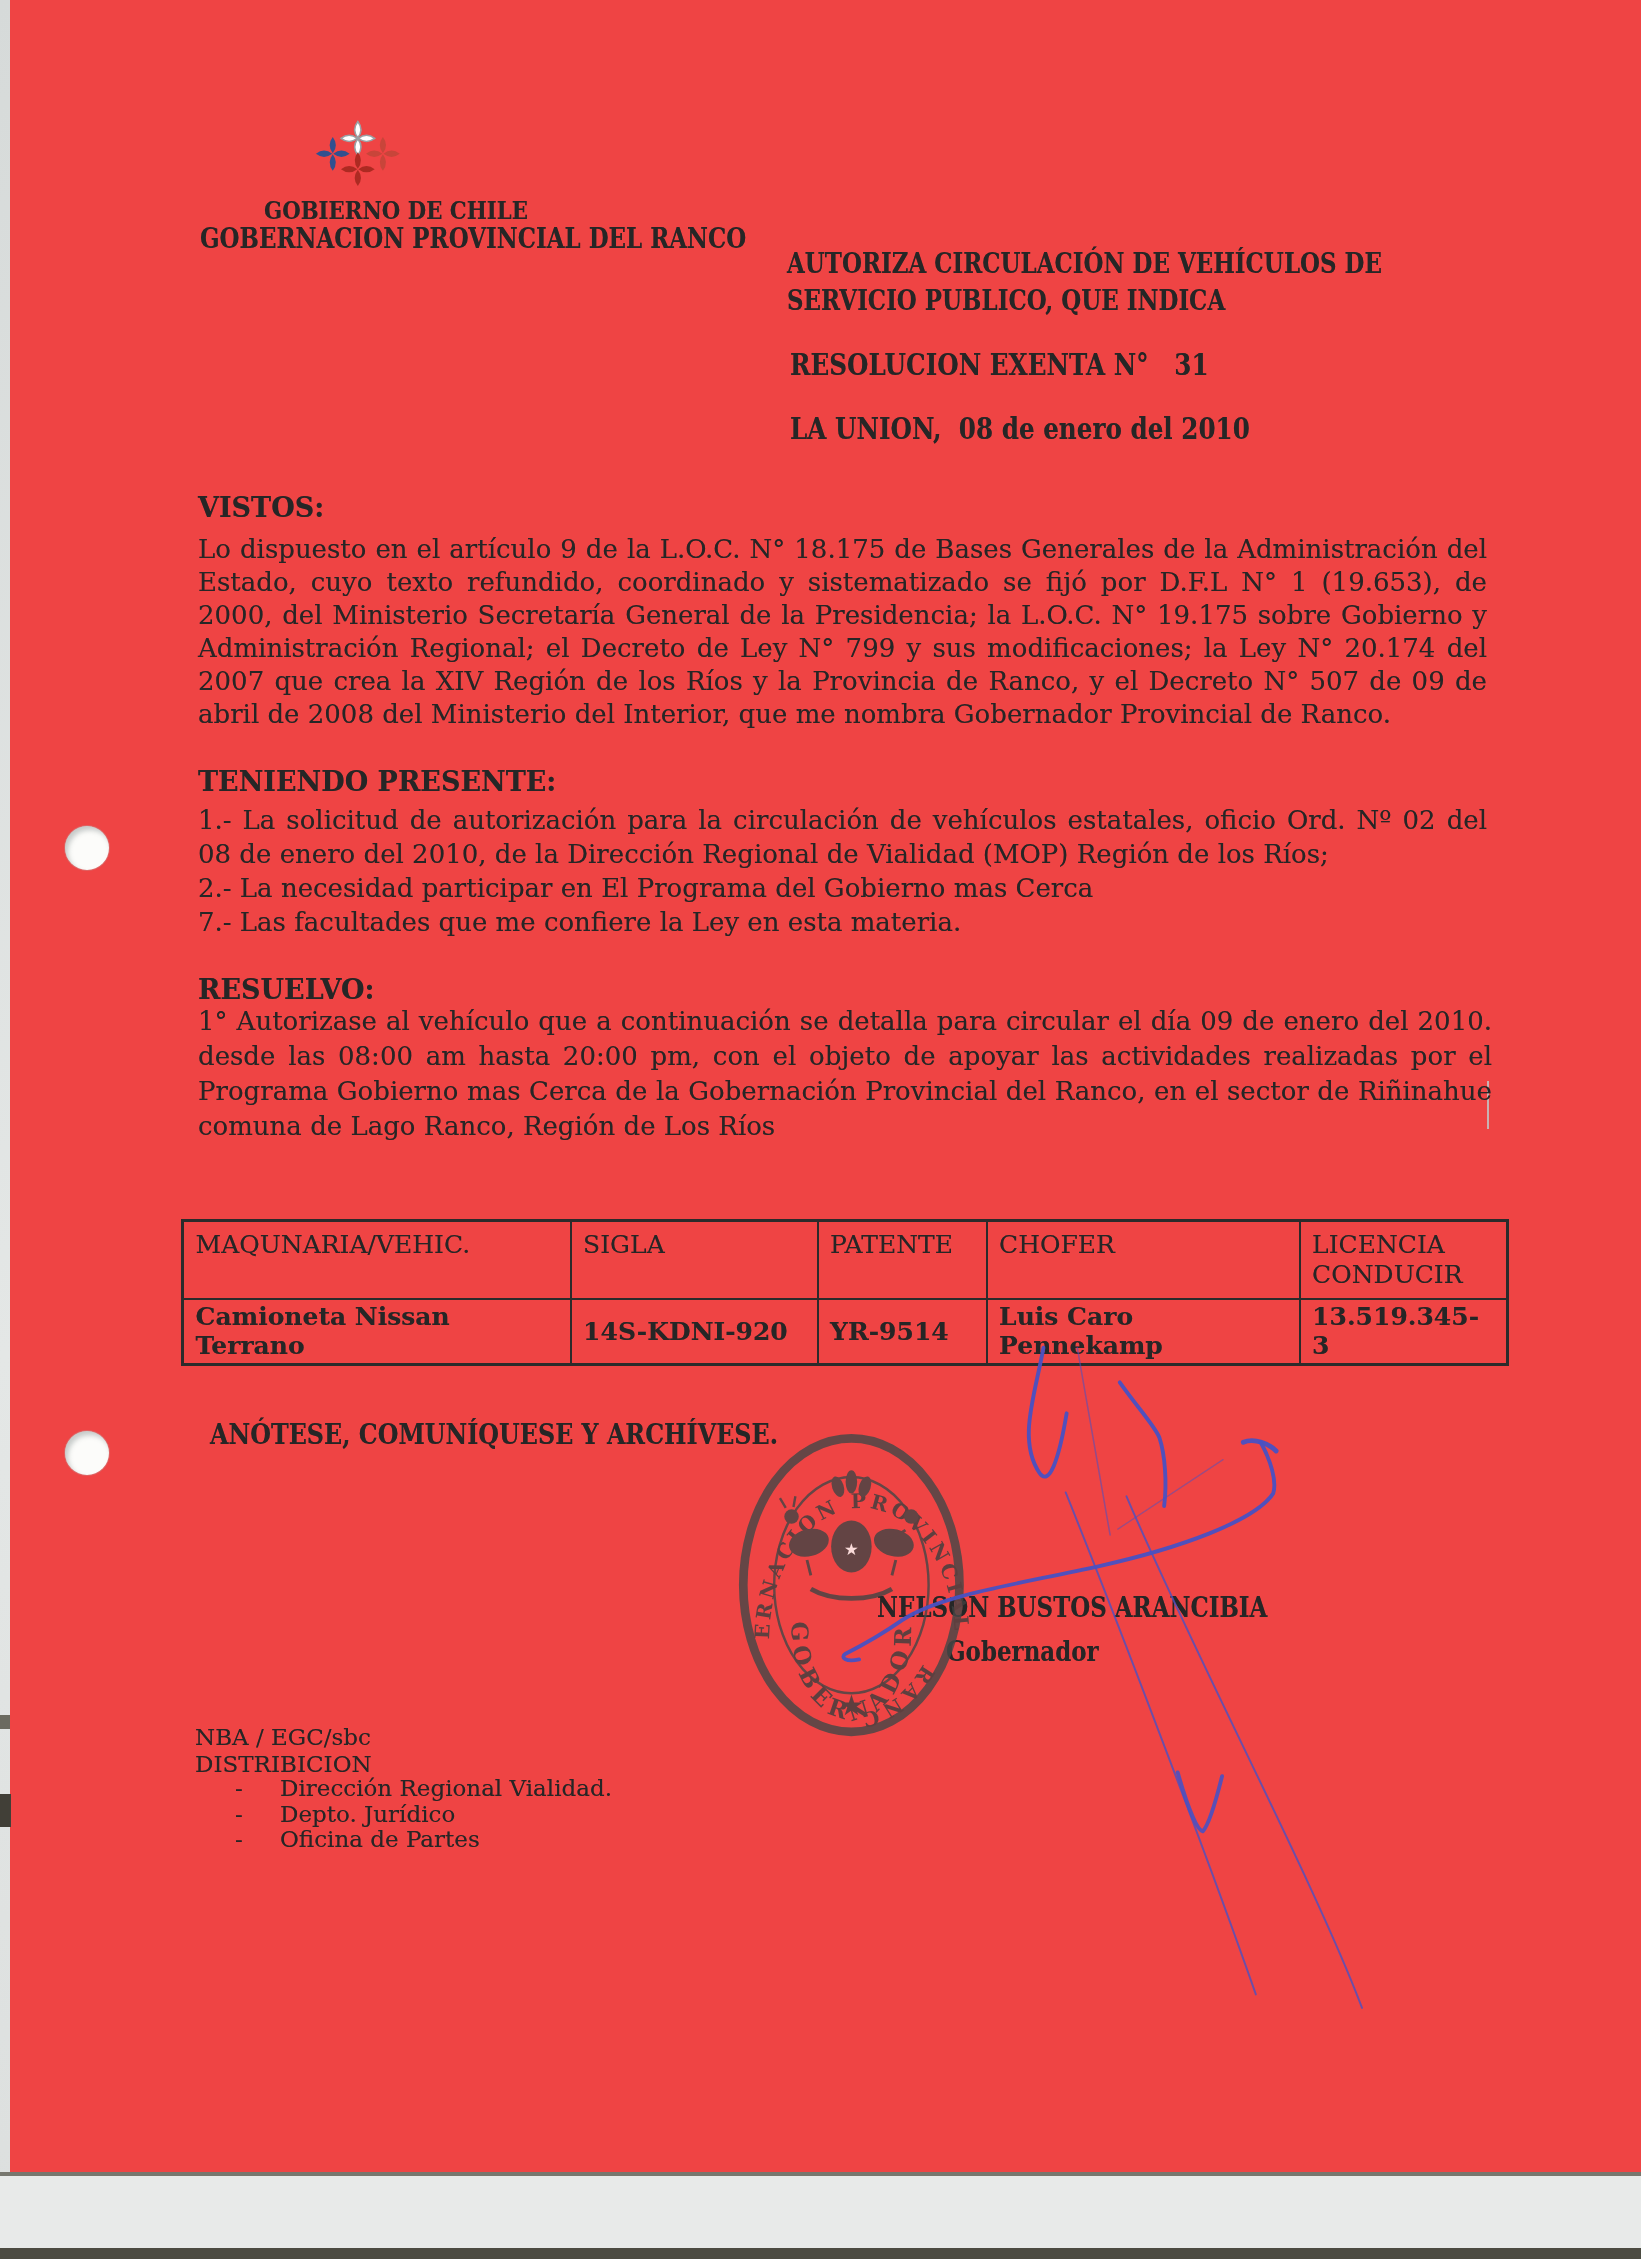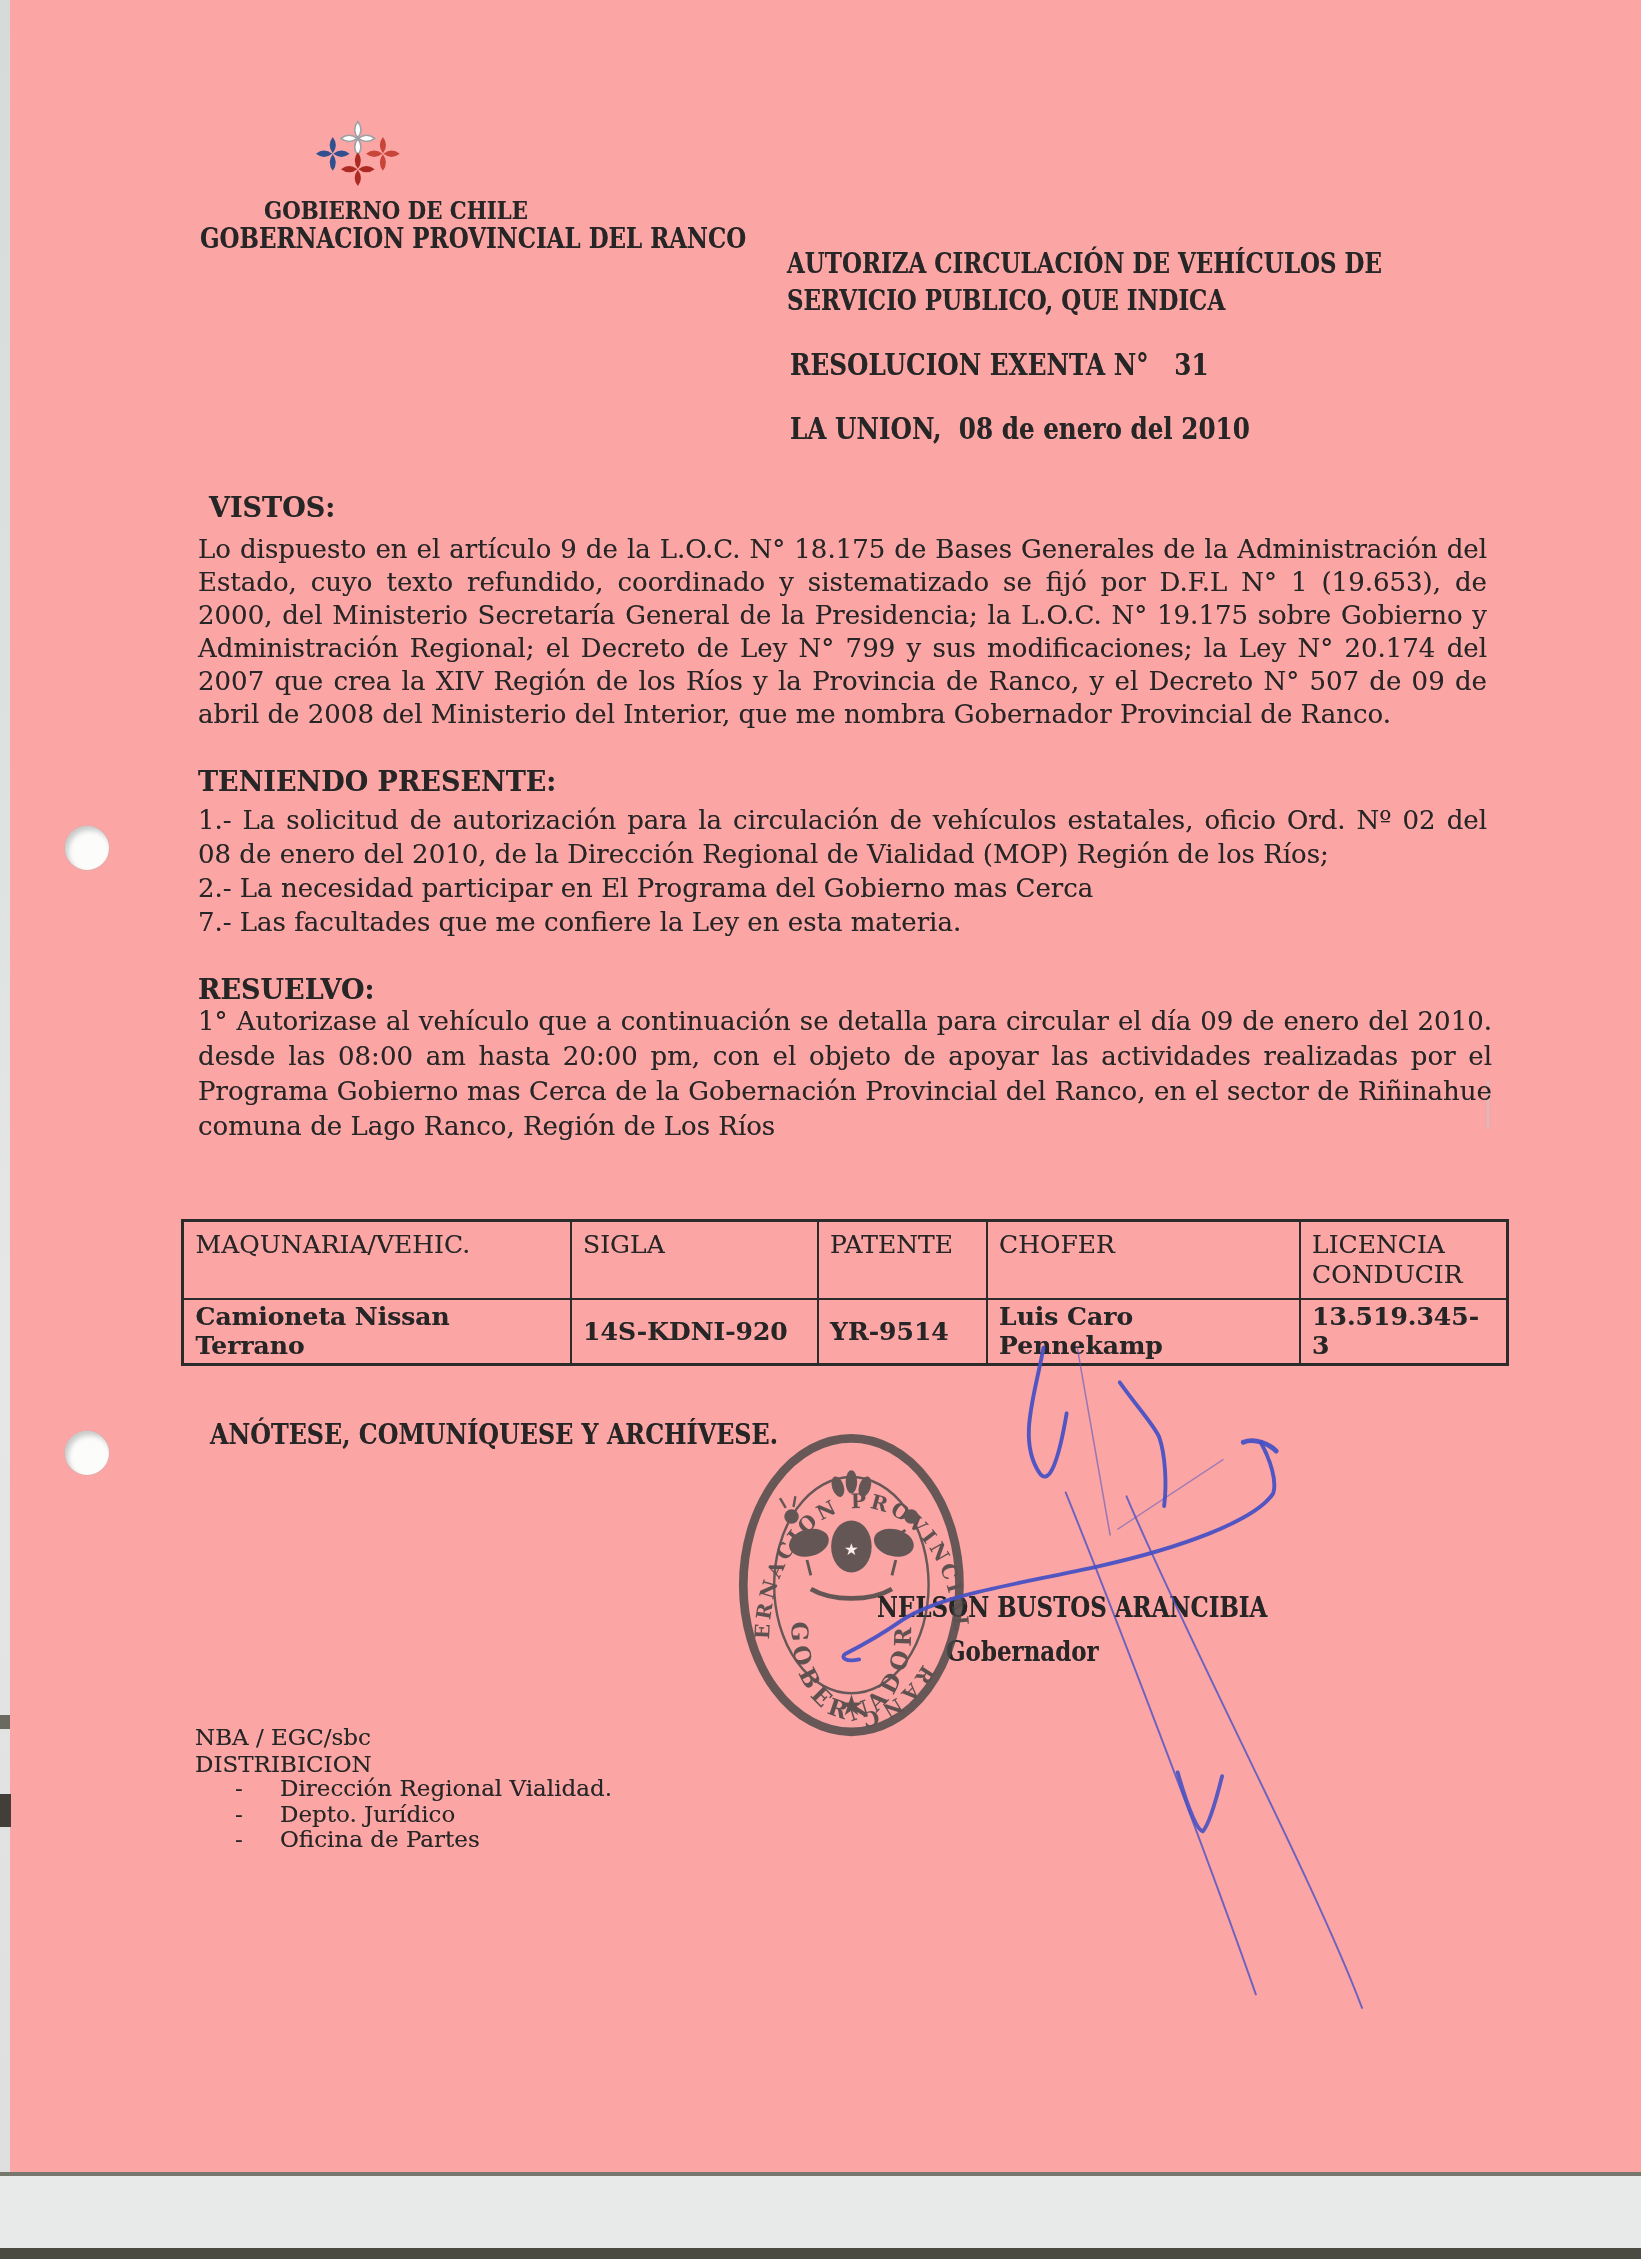--- a/index.html
+++ b/index.html
@@ -1,16 +1,16 @@
 <!DOCTYPE html>
 <html><head>
 <meta charset="utf-8">
 <style>
   html,body{margin:0;padding:0;background:#e9ebea;}
-  .page{position:relative;width:1641px;height:2259px;background:#fca5a5;overflow:hidden;
+  .page{position:relative;width:1641px;height:2259px;background:#ef4444;overflow:hidden;
         font-family:"DejaVu Serif", serif;color:#262626;}
   .abs{position:absolute;}
   .t{text-shadow:0 0 0.6px rgba(30,30,30,.4);}
   .b{font-weight:bold;}
   .cond{transform:scaleX(0.85);transform-origin:0 0;white-space:nowrap;}
   
   .edge-left{left:0;top:0;width:9.7px;height:2259px;background:linear-gradient(#d6dad9,#e4e7e6 60%,#dcdfde);}
   .edge-mark1{left:0;top:1715px;width:9.7px;height:13.5px;background:#6b6a60;}
   .edge-mark2{left:0;top:1794px;width:10.6px;height:33px;background:#413f37;}
   .paper-bottom-line{left:0;top:2172px;width:1641px;height:3.9px;background:#77776e;}
@@ -22,21 +22,21 @@
   .stray-line{left:1487px;top:1081px;width:1.9px;height:48px;background:#c2c6c5;opacity:.85;}
   
   .org1{left:264px;top:196px;font-size:25px;}
   .org2{left:200px;top:223px;font-size:27px;}
   
   .subject{left:787px;top:245px;font-size:27px;line-height:37px;}
   .resolution{left:790px;top:348px;font-size:29px;}
   .place-date{left:790px;top:412px;font-size:29px;}
   
   .h-sec{font-size:27px;}
-  .vistos-h{left:209px;top:492px;}
+  .vistos-h{left:198px;top:492px;}
   .vistos-body{left:198px;top:533px;width:1289px;font-size:26px;line-height:33px;text-align:justify;}
   .ten-h{left:198px;top:766px;}
   .ten-items{left:198px;top:803px;width:1289px;font-size:26px;line-height:34px;text-align:justify;}
   .res-h{left:198px;top:974px;}
   .res-items{left:198px;top:1004px;width:1294px;font-size:26px;line-height:35px;text-align:justify;}
   
   table.veh{position:absolute;left:181px;top:1219px;width:1325px;border-collapse:collapse;
             table-layout:fixed;font-size:25px;font-weight:bold;}
   table.veh th,table.veh td{border:2.9px solid #2b2b2b;text-align:left;overflow:hidden;}
   table.veh{border:3.9px solid #2b2b2b;}

